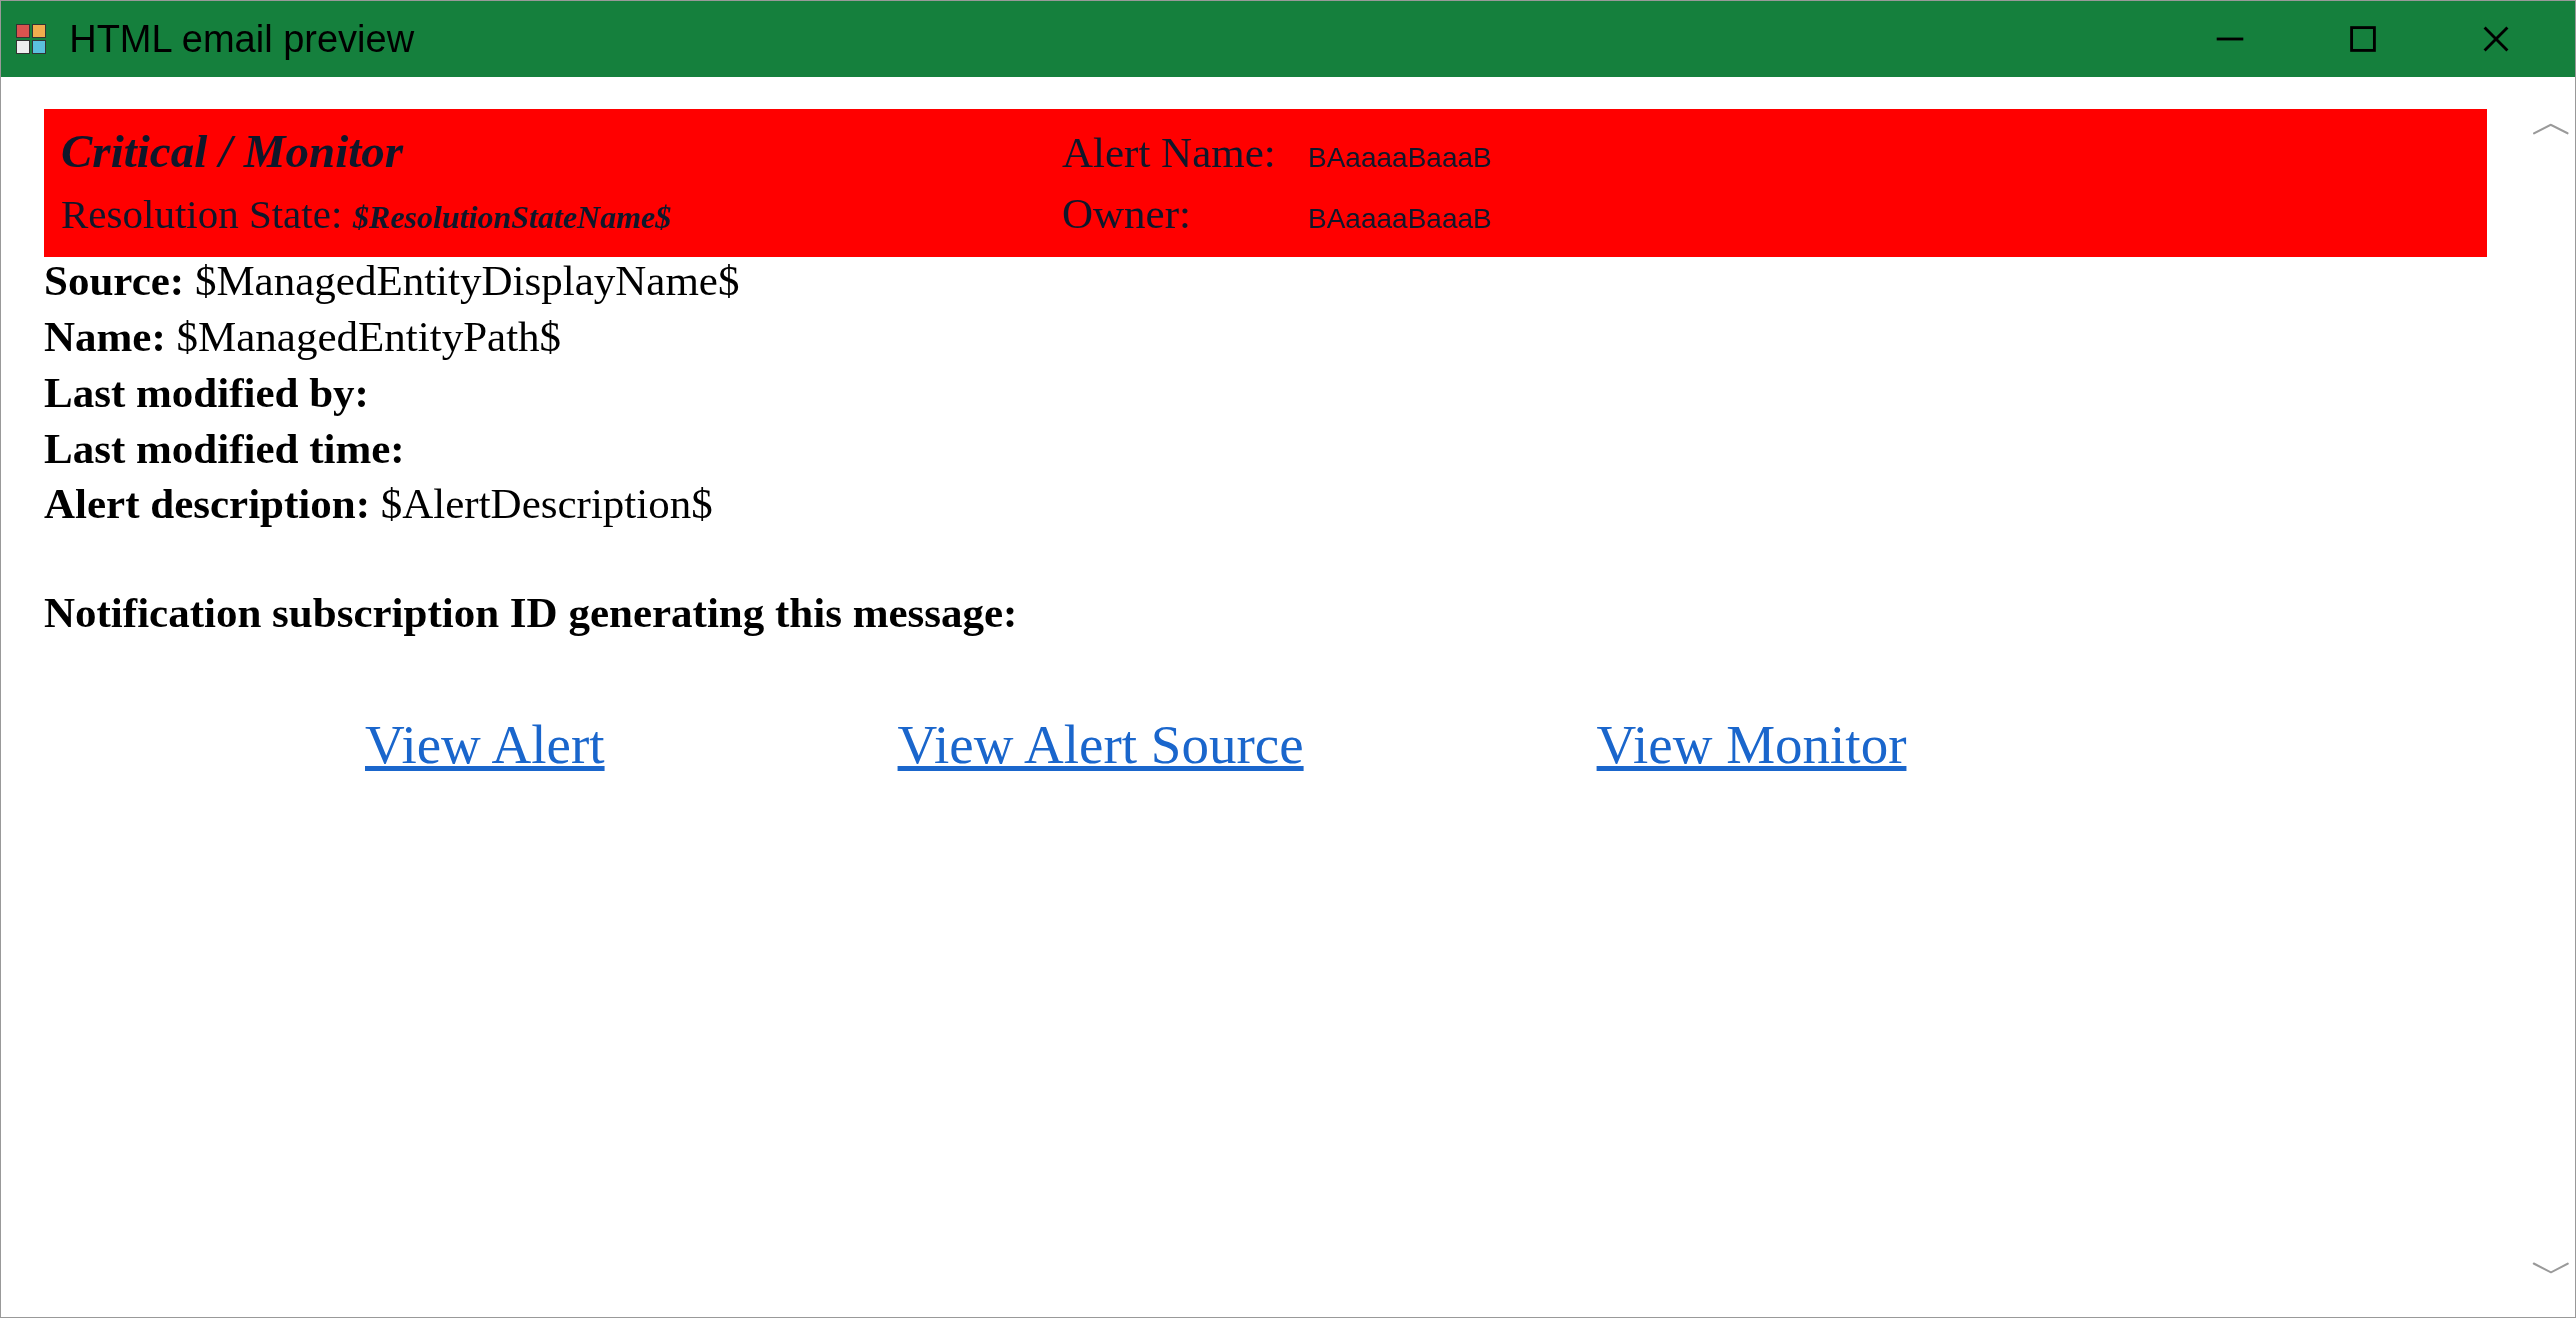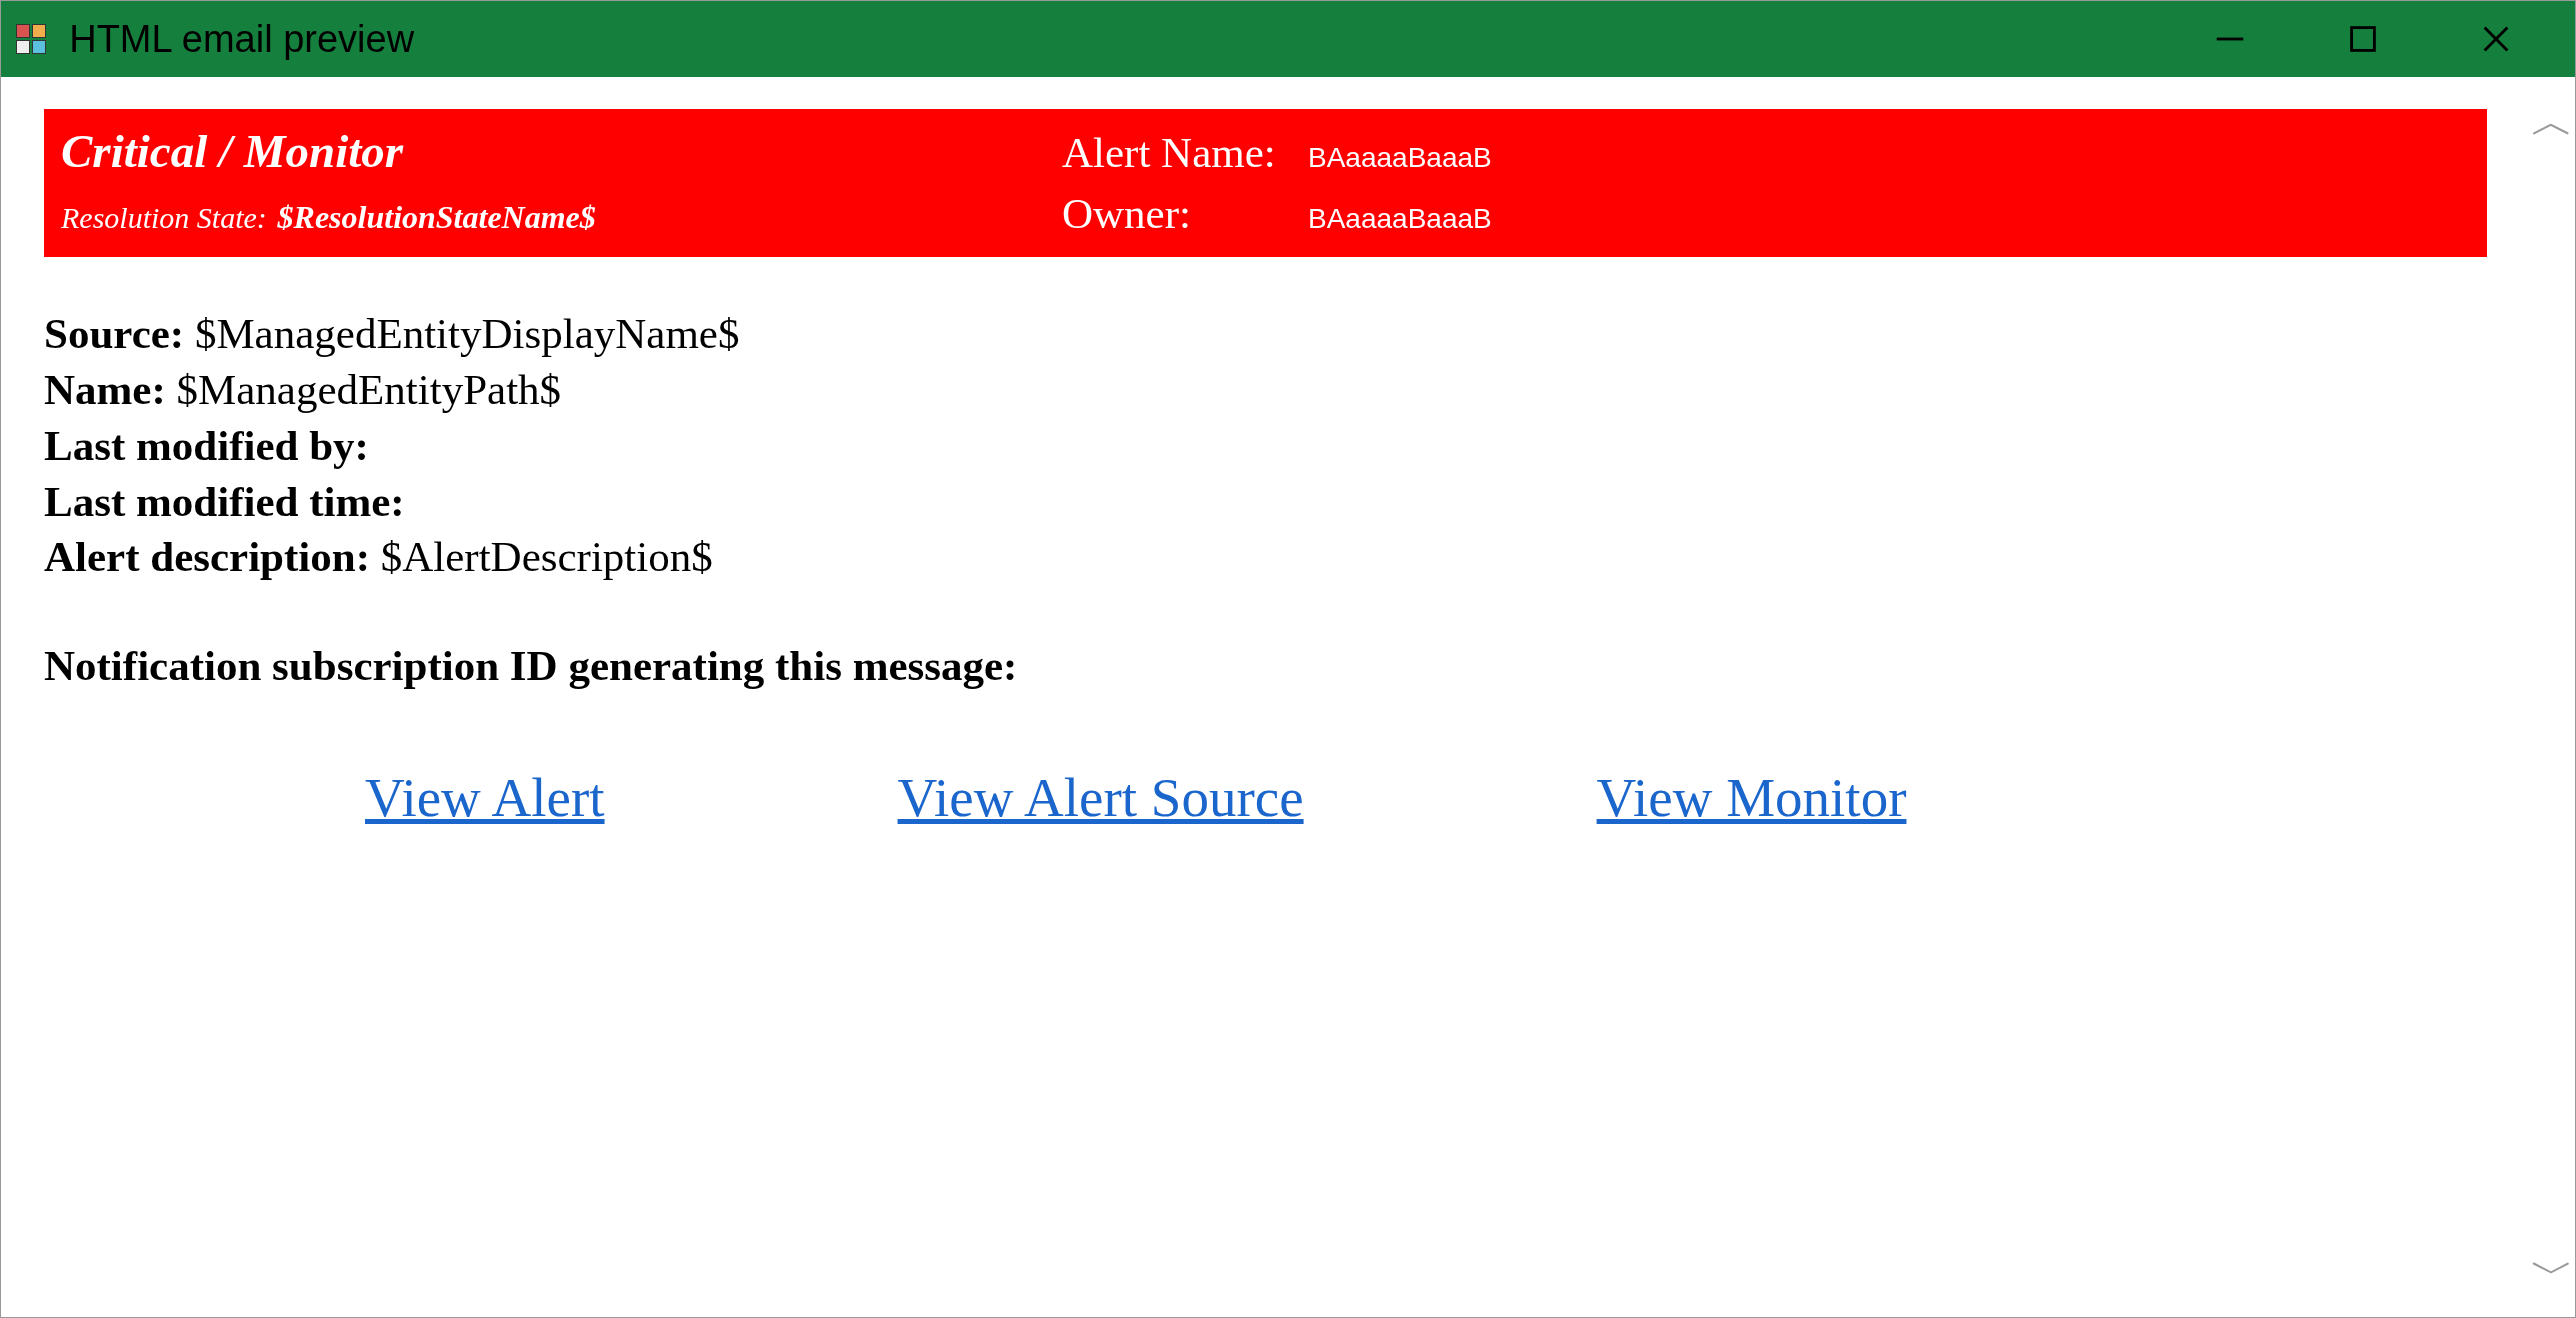--- a/index.html
+++ b/index.html
@@ -79,38 +79,37 @@
       align-items: center;
       padding: 23px 0;
     }
     .scroll-arrow {
       color: #9a9a9a;
       font-size: 43px;
       line-height: 1;
     }
     .red-header {
       background: #ff0000;
-      color: #ffffff;
+      color: #0f172a;
       padding: 9.4px 17px 13.2px 17px;
-      margin-bottom: 53px;
     }
     .red-row {
       display: flex;
       align-items: baseline;
       padding: 5.7px 0;
     }
     .red-left { width: 1001px; }
     .red-label-right { width: 246px; }
     .red-value-right { flex:1; font-family:"Segoe UI",Tahoma,sans-serif; font-size:28px; }
     .sev {
       font-style: italic;
       font-weight: bold;
       font-size: 47px;
     }
-    .res-label { font-size:30px;font-style:italic; }
+    .res-label { font-size:41px; }
     .res-value {
       font-style: italic;
       font-weight: bold;
       font-size:32px;
     }
     .detail-line { margin-bottom: 7.6px; line-height:1.12; }
     .detail-line b { font-weight: bold; margin-top: 47px; }
     .gap { height: 53px; }
     .sub-label { font-weight: bold; }
     .links-row {

